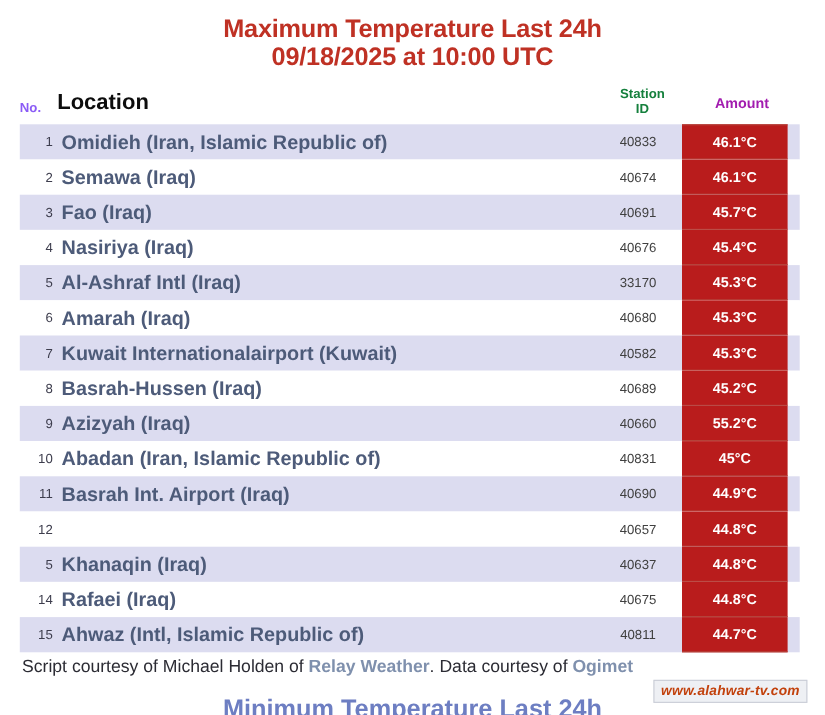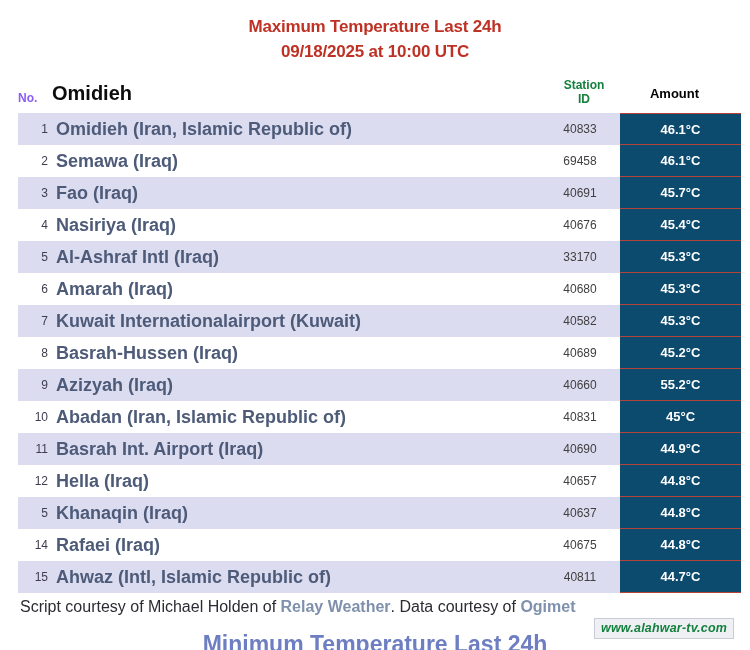--- a/index.html
+++ b/index.html
@@ -16,21 +16,21 @@
   }
 
   
   .title-block {
     text-align: center;
     padding-top: 14px;
   }
   .title-line {
     color: #bf3124;
     font-weight: bold;
-    font-size: 17px;
+    font-size: 23px;
     line-height: 25px;
     letter-spacing: -0.2px;
   }
 
   
   .col-header {
     position: relative;
     height: 36px;
     margin-top: 10px;
   }
@@ -62,21 +62,21 @@
     line-height: 14px;
   }
   .hdr-amount {
     position: absolute;
     left: 622px;
     top: 12px;
     width: 105px;
     text-align: center;
     font-size: 13px;
     font-weight: bold;
-    color: #000000;
+    color: #a21caf;
   }
 
   
   .table {
     position: absolute;
     left: 0;
     top: 113px;
     width: 750px;
   }
   .row {
@@ -127,28 +127,28 @@
     height: 32px;
     line-height: 32px;
     text-align: center;
     font-size: 12px;
     color: #404040;
   }
   .cell-amount {
     position: absolute;
     left: 620px;
     top: 0;
-    width: 121px;
+    width: 96px;
     height: 32px;
     line-height: 32px;
     text-align: center;
     font-size: 13px;
     font-weight: bold;
     color: #ffffff;
-    background: #0c4a6e;
+    background: #b91c1c;
     border-bottom: 1px solid #b5433a;
     box-sizing: border-box;
   }
   .row:first-child .cell-amount {
     border-top: 1px solid #b5433a;
   }
 
   
   .footer-note {
     position: absolute;
@@ -162,21 +162,21 @@
     color: #7f90ad;
     font-weight: bold;
   }
   .watermark {
     position: absolute;
     left: 594px;
     top: 618px;
     padding: 2px 6px 3px 6px;
     background: #eef0f4;
     border: 1px solid #c9ccd6;
-    color: #15803d;
+    color: #c2410c;
     font-style: italic;
     font-weight: bold;
     font-size: 12.5px;
     letter-spacing: 0.2px;
     white-space: nowrap;
   }
   .next-title {
     position: absolute;
     left: 0;
     top: 632px;
@@ -193,41 +193,41 @@
 </head>
 <body>
 
 <div class="title-block">
   <div class="title-line">Maximum Temperature Last 24h</div>
   <div class="title-line">09/18/2025 at 10:00 UTC</div>
 </div>
 
 <div class="col-header">
   <div class="hdr-no">No.</div>
-  <div class="hdr-location">Omidieh</div>
+  <div class="hdr-location">Location</div>
   <div class="hdr-station">
     <div>Station</div>
     <div>ID</div>
   </div>
   <div class="hdr-amount">Amount</div>
 </div>
 
 <div class="table" id="table-body">
     <div class="row alt">
       <div class="band"></div>
       <div class="cell-no">1</div>
       <div class="cell-location">Omidieh (Iran, Islamic Republic of)</div>
       <div class="cell-station">40833</div>
       <div class="cell-amount">46.1°C</div>
     </div>
     <div class="row plain">
       <div class="band"></div>
       <div class="cell-no">2</div>
       <div class="cell-location">Semawa (Iraq)</div>
-      <div class="cell-station">69458</div>
+      <div class="cell-station">40674</div>
       <div class="cell-amount">46.1°C</div>
     </div>
     <div class="row alt">
       <div class="band"></div>
       <div class="cell-no">3</div>
       <div class="cell-location">Fao (Iraq)</div>
       <div class="cell-station">40691</div>
       <div class="cell-amount">45.7°C</div>
     </div>
     <div class="row plain">
@@ -282,21 +282,20 @@
     <div class="row alt">
       <div class="band"></div>
       <div class="cell-no">11</div>
       <div class="cell-location">Basrah Int. Airport (Iraq)</div>
       <div class="cell-station">40690</div>
       <div class="cell-amount">44.9°C</div>
     </div>
     <div class="row plain">
       <div class="band"></div>
       <div class="cell-no">12</div>
-      <div class="cell-location">Hella (Iraq)</div>
       <div class="cell-station">40657</div>
       <div class="cell-amount">44.8°C</div>
     </div>
     <div class="row alt">
       <div class="band"></div>
       <div class="cell-no">5</div>
       <div class="cell-location">Khanaqin (Iraq)</div>
       <div class="cell-station">40637</div>
       <div class="cell-amount">44.8°C</div>
     </div>

